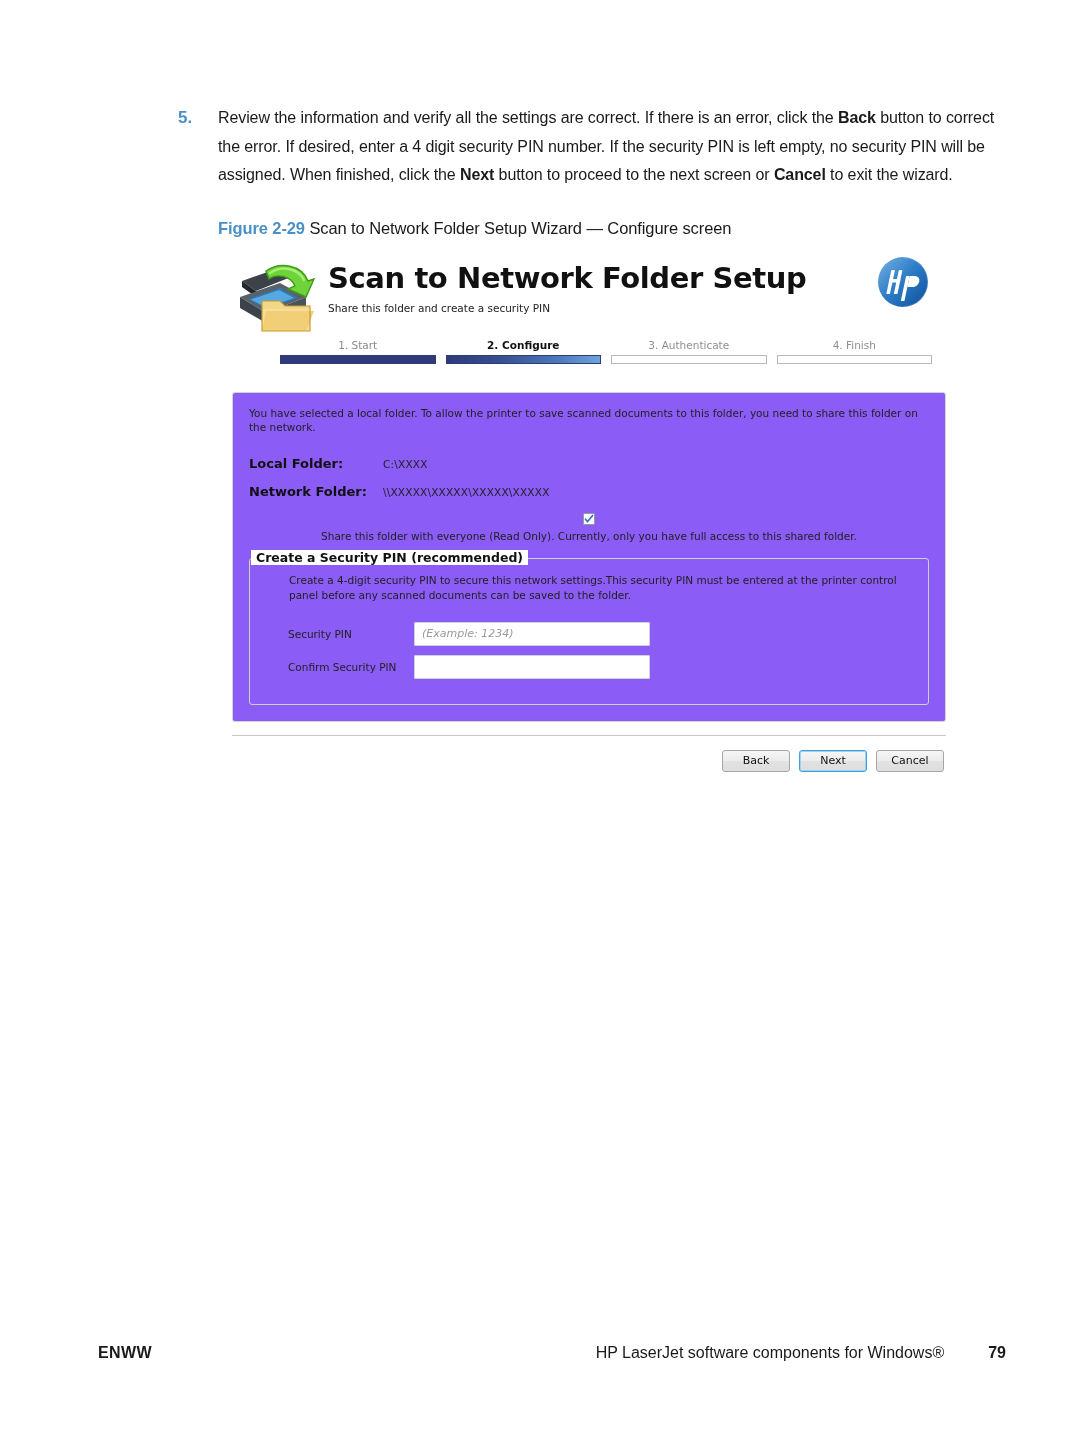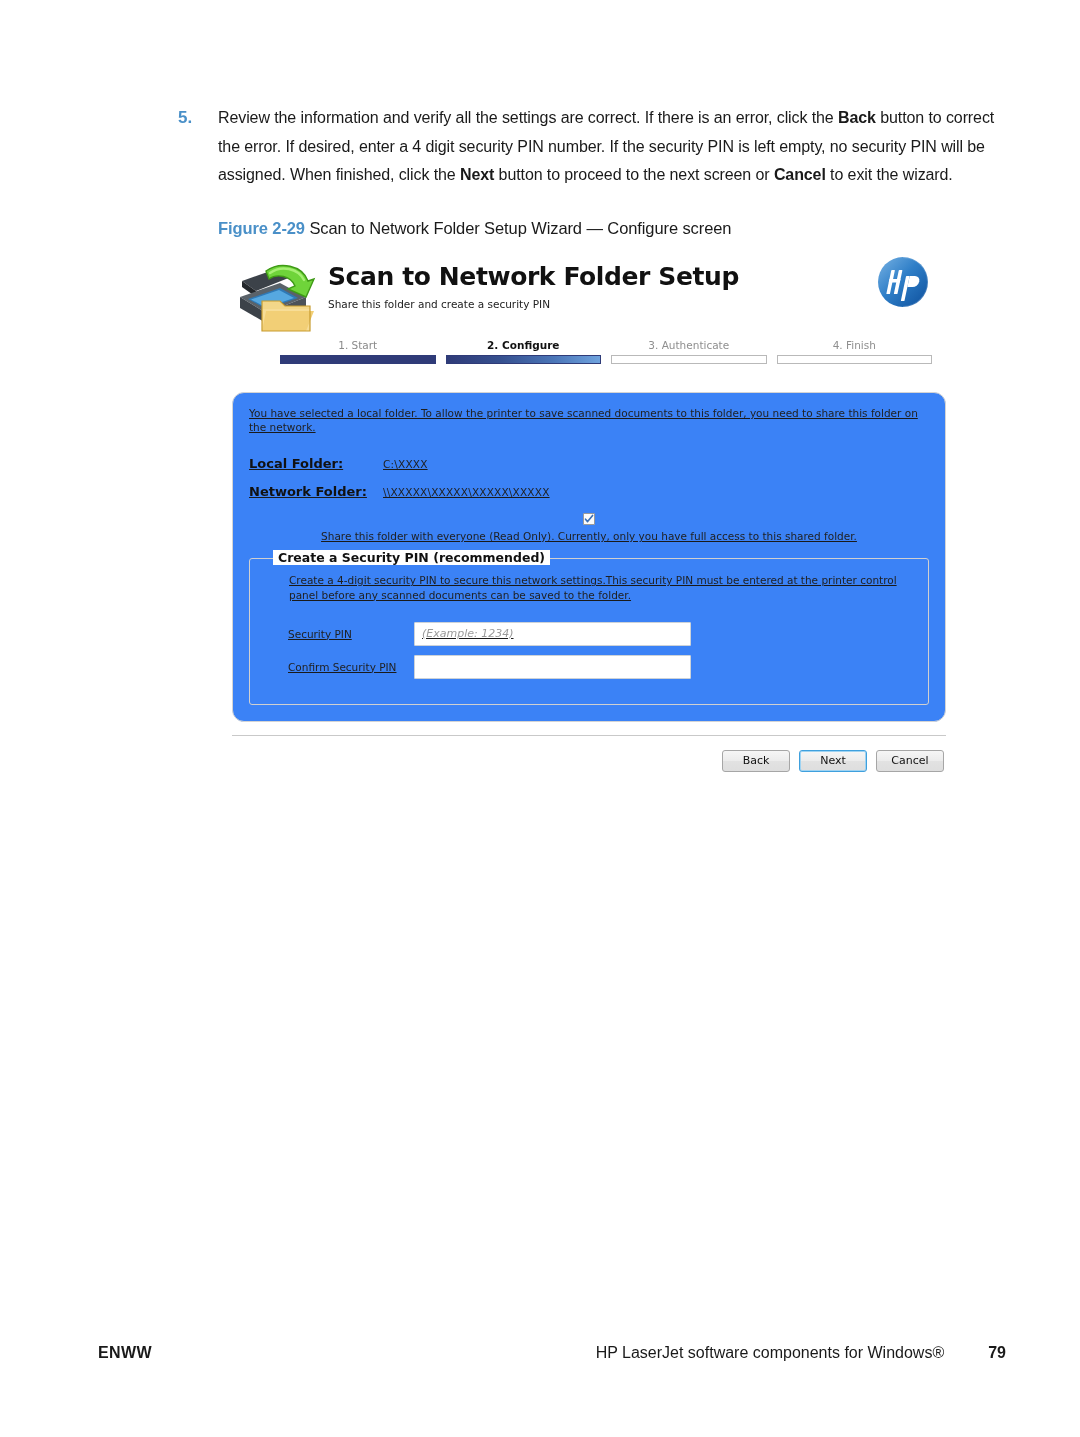--- a/index.html
+++ b/index.html
@@ -64,21 +64,21 @@
     background: #ffffff;
     font-family: "DejaVu Sans", sans-serif;
   }
 
   .wiz-header {
     position: relative;
     height: 88px;
     padding-left: 96px;
   }
   .wiz-title {
-    font-size: 25px;
+    font-size: 29px;
     font-weight: bold;
     color: #111111;
     letter-spacing: -0.4px;
     padding-top: 14px;
     line-height: 1.1;
     font-family: "DejaVu Sans", sans-serif;
   }
   .wiz-subtitle {
     font-size: 10.5px;
     color: #222222;
@@ -127,24 +127,23 @@
   .step-col.current .step-bar {
     background: linear-gradient(to right, #2f3b78 0%, #36508f 35%, #4b76b8 70%, #6fa3de 100%);
     border-color: #2f3b78;
   }
   .step-col.todo .step-bar { background: #ffffff; }
 
   
   .wiz-panel {
     margin-top: 12px;
     border: 1px solid #d4d4d4;
-    border-radius: 12px;
+    border-radius: 3px;
     padding: 13px 16px 16px 16px;
-    background: #3b82f6;
-    text-decoration: underline;
+    background: #8b5cf6;
   }
   .intro-text {
     font-size: 10.5px;
     color: #1f1f1f;
     line-height: 1.35;
   }
 
   .folder-rows { margin-top: 22px; }
   .folder-row {
     display: flex;
@@ -187,21 +186,21 @@
   .pin-fieldset {
     margin-top: 16px;
     border: 1px solid #d0d0d0;
     border-radius: 3px;
     padding: 8px 14px 16px 14px;
     position: relative;
   }
   .pin-legend {
     position: absolute;
     top: -9px;
-    left: 23px;
+    left: 1px;
     background: #ffffff;
     padding: 0 5px;
     font-size: 12.5px;
     font-weight: bold;
     color: #111111;
   }
   .pin-desc {
     font-size: 10.5px;
     color: #1f1f1f;
     line-height: 1.35;
@@ -215,21 +214,21 @@
     margin-bottom: 9px;
   }
   .pin-label {
     width: 150px;
     flex: 0 0 150px;
     font-size: 10.5px;
     color: #1f1f1f;
     padding-left: 24px;
   }
   .pin-input {
-    width: 277px;
+    width: 236px;
     height: 24px;
     border: 1px solid #ccd2d8;
     background: #ffffff;
     font-size: 11px;
     font-style: italic;
     color: #9a9a9a;
     padding: 0 7px;
     line-height: 22px;
     font-family: "DejaVu Sans", sans-serif;
     border-radius: 1px;

